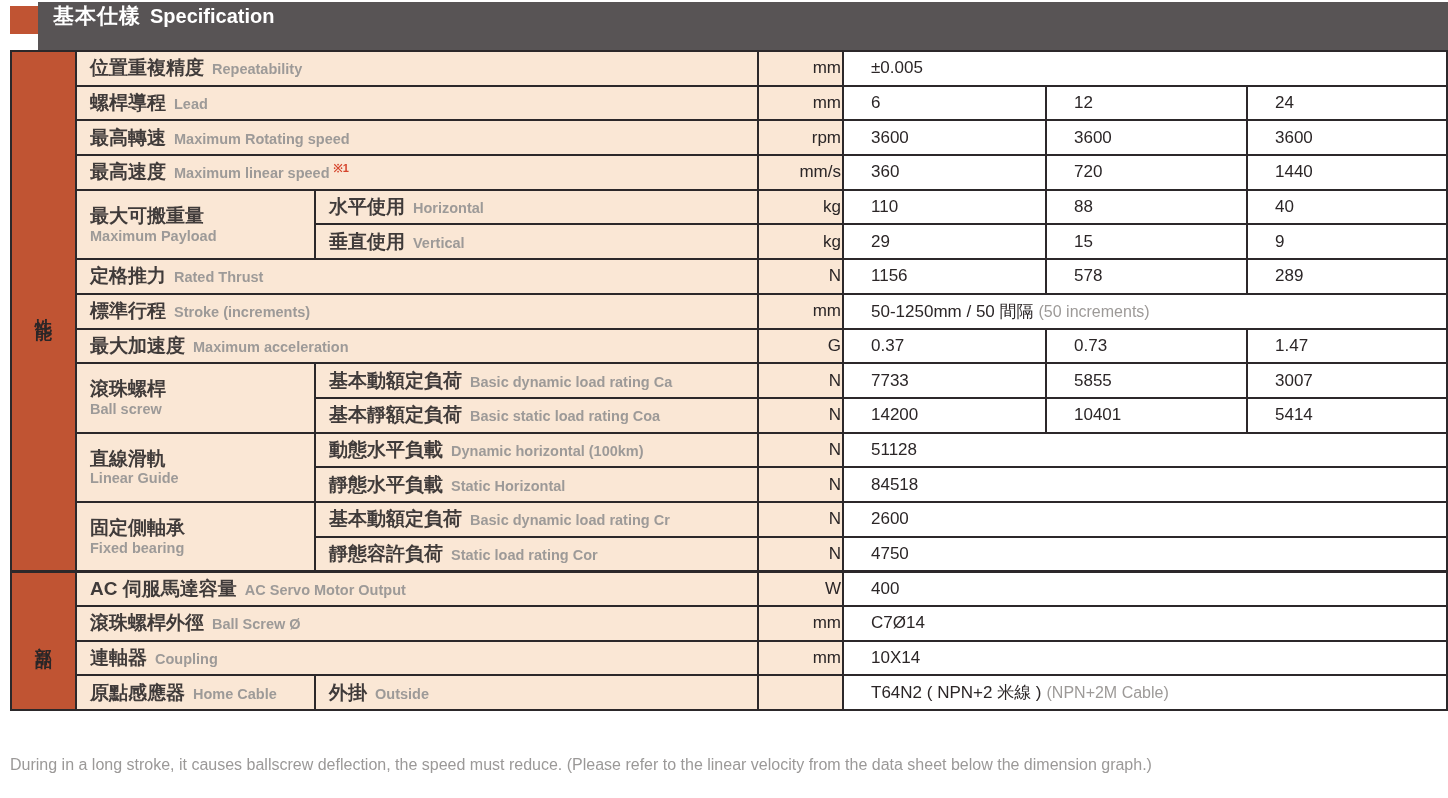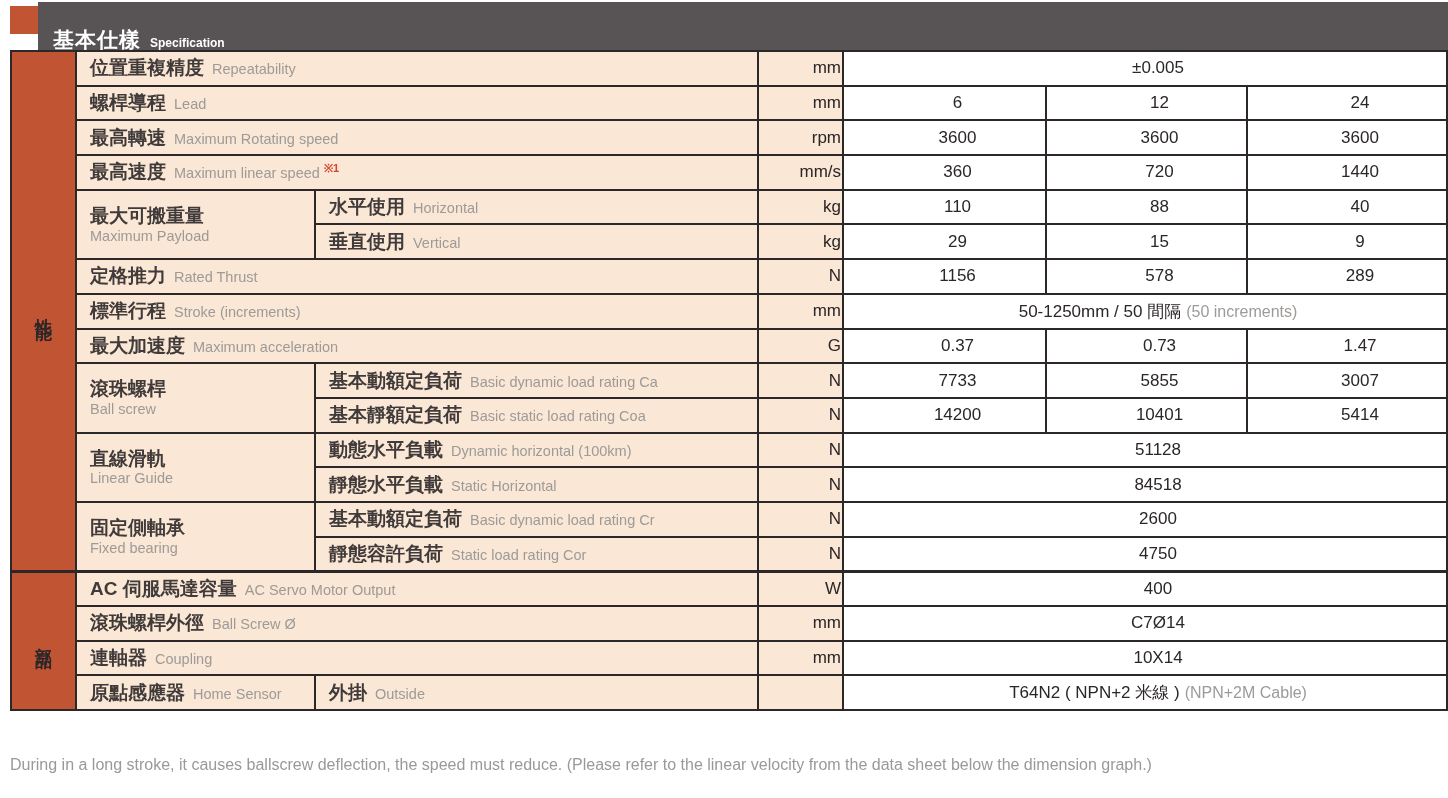--- a/index.html
+++ b/index.html
@@ -4,56 +4,56 @@
 <style>
   html,body{margin:0;padding:0;background:#ffffff;}
   body{
     width:1448px;height:798px;position:relative;overflow:hidden;
     font-family:"Liberation Sans", sans-serif;
     -webkit-font-smoothing:antialiased;
   }
   
   .header-bar{
     position:absolute;left:38px;right:0;top:2px;height:52px;
-    background:#585455;display:flex;align-items:flex-end;
+    background:#585455;display:flex;align-items:flex-start;
   }
   .accent-square{
     position:absolute;left:10px;top:6px;width:28px;height:28px;background:#C05433;
   }
   .title-wrap{display:flex;align-items:baseline;gap:9px;padding-left:15px;color:#ffffff;}
   .title-zh{font-size:21px;font-weight:700;letter-spacing:1px;}
-  .title-en{font-size:12px;font-weight:700;}
+  .title-en{font-size:20px;font-weight:700;}
   
   table.spec{
     position:absolute;left:10px;top:50px;
     border-collapse:collapse;table-layout:fixed;width:1436px;
   }
   table.spec td{
     border:2px solid #2C282A;height:34.7px;box-sizing:border-box;
     font-size:17px;color:#2B2627;overflow:hidden;white-space:nowrap;
   }
   td.side{
     background:#C05433;color:#ffffff;text-align:center;vertical-align:middle;
     font-size:30px;font-weight:700;
   }
   td.side .vtxt{
     writing-mode:vertical-rl;text-orientation:upright;letter-spacing:6px;
     display:inline-block;line-height:1;
   }
   td.lbl{background:#FAE7D5;padding:0 6px 0 13px;vertical-align:middle;}
   td.lbl .zh{font-size:19px;font-weight:700;color:#403B3A;}
-  td.lbl .en{font-size:14.5px;font-weight:400;color:#9D9A98;margin-left:8px;}
+  td.lbl .en{font-size:14.5px;font-weight:700;color:#9D9A98;margin-left:8px;}
   td.lbl .note-sup{font-size:11px;color:#D5442C;vertical-align:super;margin-left:4px;font-weight:700;}
   td.lbl.grp .zh{display:block;line-height:1.25;}
   td.lbl.grp .en{display:block;margin-left:0;line-height:1.2;}
   td.unit{
     background:#FAE7D5;text-align:right;vertical-align:middle;
     font-size:18px;border-right-width:3px;
   }
-  td.val{background:#ffffff;text-align:center;vertical-align:middle;font-size:18px;padding-left:27px;}
+  td.val{background:#ffffff;vertical-align:middle;font-size:18px;padding-left:27px;}
   td.val .gray{color:#9D9A98;font-size:16px;margin-left:5px;margin-top:25px;}
   tr.sec-div td{border-top-width:3px;}
   
   .footnotes{position:absolute;left:10px;top:753px;width:1430px;}
   .fn-red{color:#E60012;font-size:14.5px;font-weight:700;line-height:1.3;}
   .fn-gray{color:#9B9998;font-size:16px;line-height:1.35;margin-top:1px;}
 </style>
 </head>
 <body>
 
@@ -208,21 +208,21 @@
       <td class="lbl" colspan="2"><span class="zh">滾珠螺桿外徑</span><span class="en">Ball Screw Ø</span></td>
       <td class="unit">mm</td>
       <td class="val" colspan="3">C7Ø14</td>
     </tr>
     <tr>
       <td class="lbl" colspan="2"><span class="zh">連軸器</span><span class="en">Coupling</span></td>
       <td class="unit">mm</td>
       <td class="val" colspan="3">10X14</td>
     </tr>
     <tr>
-      <td class="lbl"><span class="zh">原點感應器</span><span class="en">Home Sensor</span></td>
+      <td class="lbl"><span class="zh">原點感應器</span><span class="en">Home Cable</span></td>
       <td class="lbl"><span class="zh">外掛</span><span class="en">Outside</span></td>
       <td class="unit"></td>
       <td class="val" colspan="3"><span>T64N2 ( NPN+2 米線 )</span><span class="gray">(NPN+2M Cable)</span></td>
     </tr>
   </tbody>
 </table>
 
 <div class="footnotes">
   <div class="fn-gray">During in a long stroke, it causes ballscrew deflection, the speed must reduce. (Please refer to the linear velocity from the data sheet below the dimension graph.)</div>
 </div>

